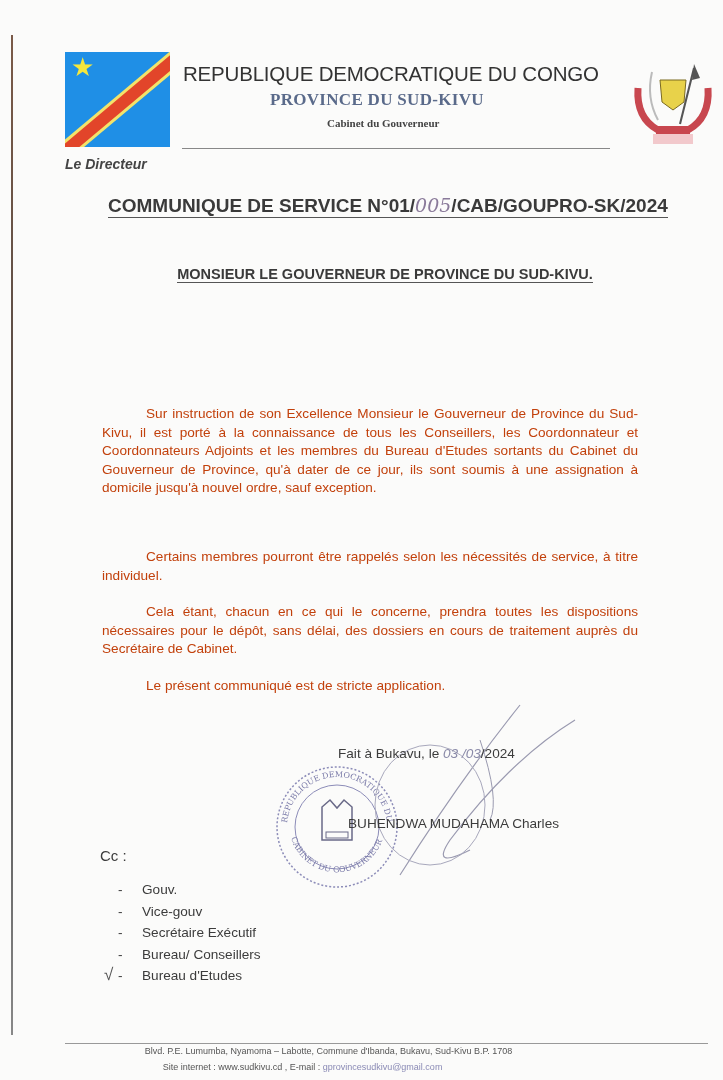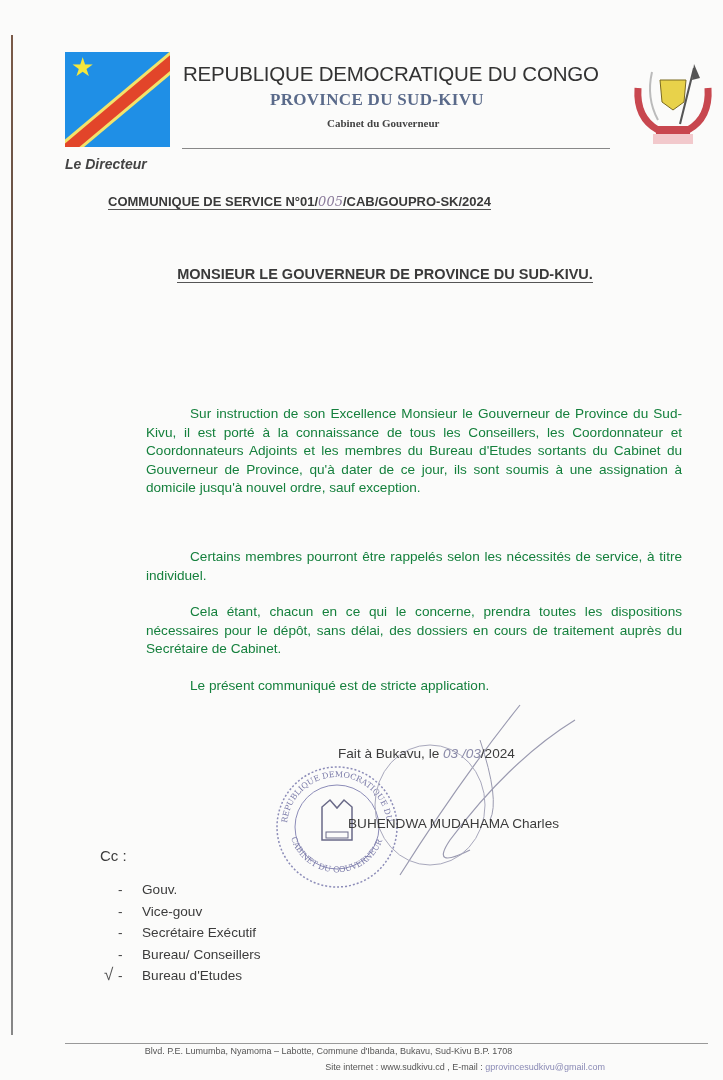--- a/index.html
+++ b/index.html
@@ -8,38 +8,38 @@
   .flag { position:absolute; left:65px; top:52px; width:105px; height:95px; background:#1f8fe6; overflow:hidden; }
   .flag .stripe-y { position:absolute; left:-30px; top:42px; width:175px; height:18px; background:#f3e36a; transform:rotate(-40deg); }
   .flag .stripe-r { position:absolute; left:-30px; top:45px; width:175px; height:12px; background:#e2452a; transform:rotate(-40deg); }
   .flag .star { position:absolute; left:6px; top:2px; font-size:26px; color:#f5e73c; line-height:1; }
   .hdr-title { position:absolute; left:183px; top:62px; font-size:20.5px; color:#333; letter-spacing:-0.2px; }
   .hdr-prov { position:absolute; left:270px; top:90px; font-family:"Liberation Serif", serif; font-weight:bold; font-size:17px; color:#5a6a8a; letter-spacing:0.3px; }
   .hdr-cab { position:absolute; left:327px; top:117px; font-family:"Liberation Serif", serif; font-weight:bold; font-size:11px; color:#444; }
   .hdr-rule { position:absolute; left:182px; top:148px; width:428px; height:1px; background:#888; }
   .emblem { position:absolute; left:628px; top:58px; width:90px; height:90px; }
   .director { position:absolute; left:65px; top:156px; font-style:italic; font-weight:bold; font-size:14px; color:#444; }
-  .ref { position:absolute; left:108px; top:194px; font-weight:bold; font-size:13px; color:#3a3a3a; border-bottom:1.5px solid #555; white-space:nowrap; }
+  .ref { position:absolute; left:108px; top:194px; font-weight:bold; font-size:19px; color:#3a3a3a; border-bottom:1.5px solid #555; white-space:nowrap; }
   .ref .hand { font-family:"DejaVu Serif", serif; font-style:italic; font-weight:normal; color:#8a7a9a; }
   .attn { position:absolute; left:105px; top:265px; width:512px; text-align:center; font-weight:bold; font-size:14.5px; line-height:18.5px; color:#3a3a3a; }
   .attn .u { border-bottom:1.5px solid #555;margin-left:48px; }
-  .para { position:absolute; left:102px; width:536px; font-size:13.6px; line-height:18.5px; text-align:justify; color:#15803d; text-indent:44px;margin-left:44px; }
+  .para { position:absolute; left:102px; width:536px; font-size:13.6px; line-height:18.5px; text-align:justify; color:#c2410c; text-indent:44px; }
   .fait { position:absolute; left:338px; top:746px; font-size:13.6px; color:#3c3c3c; }
   .fait .hand { color:#8a8aa8; font-style:italic; }
   .signer { position:absolute; left:328px; top:816px; font-size:13.6px; color:#3c3c3c;margin-left:20px; }
   .stamp { position:absolute; left:272px; top:762px; width:130px; height:130px; }
   .sig { position:absolute; left:360px; top:700px; width:230px; height:180px; }
   .cc { position:absolute; left:100px; top:847px; font-size:15px; color:#3c3c3c; }
   .cc-list { position:absolute; left:118px; top:879px; font-size:13.6px; line-height:21.5px; color:#3c3c3c; list-style:none; margin:0; padding:0; }
   .cc-list li { position:relative; padding-left:24px; }
   .cc-list li::before { content:"-"; position:absolute; left:0; }
   .check { position:absolute; left:104px; top:965px; font-size:17px; color:#555; font-style:italic; }
   .foot-rule { position:absolute; left:65px; top:1043px; width:643px; height:1px; background:#999; }
   .foot1 { position:absolute; left:0; width:657px; top:1046px; text-align:center; font-size:9px; color:#555; }
-  .foot2 { position:absolute; left:0; width:605px; top:1062px; text-align:right; font-size:9px; color:#555; }
+  .foot2 { position:absolute; left:0; width:605px; top:1062px; text-align:center; font-size:9px; color:#555; }
   .foot2 .mail { color:#8a8ab5; }
 </style>
 </head>
 <body>
 
 <div class="edge-line"></div>
 
 <div class="flag">
   <div class="stripe-y"></div>
   <div class="stripe-r"></div>

